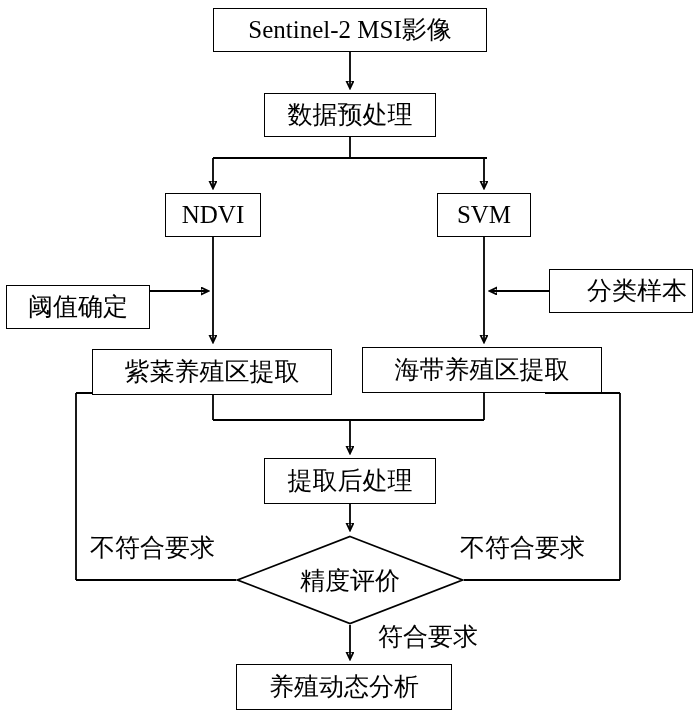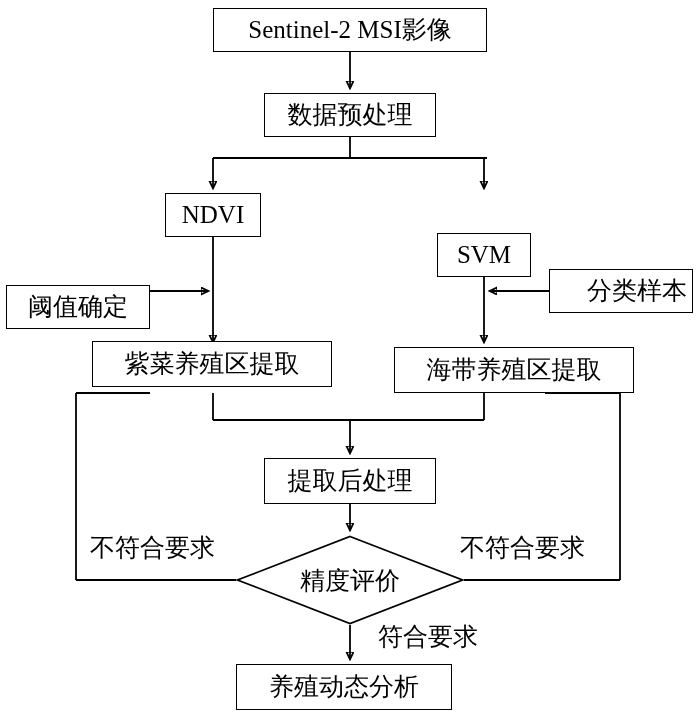--- a/index.html
+++ b/index.html
@@ -121,37 +121,37 @@
   </div>
 
   <div class="node" style="left:264px; top:93px; width:172px; height:44px; font-size:25px;">
     <span class="node-text">数据预处理</span>
   </div>
 
   <div class="node" style="left:165px; top:193px; width:96px; height:44px; font-size:25px;">
     <span class="node-text">NDVI</span>
   </div>
 
-  <div class="node" style="left:437px; top:193px; width:94px; height:44px; font-size:25px;margin-top:40px;">
+  <div class="node" style="left:437px; top:193px; width:94px; height:44px; font-size:25px;">
     <span class="node-text">SVM</span>
   </div>
 
   <div class="node" style="left:6px; top:269px; width:144px; height:44px; font-size:25px;margin-top:16px;">
     <span class="node-text">阈值确定</span>
   </div>
 
   <div class="node" style="left:549px; top:269px; width:144px; height:44px; font-size:25px;padding-left:32px;">
     <span class="node-text">分类样本</span>
   </div>
 
-  <div class="node" style="left:92px; top:341px; width:240px; height:46px; font-size:25px;">
+  <div class="node" style="left:92px; top:349px; width:240px; height:46px; font-size:25px;">
     <span class="node-text">紫菜养殖区提取</span>
   </div>
 
-  <div class="node" style="left:362px; top:347px; width:240px; height:46px; font-size:25px;margin-left:32px;">
+  <div class="node" style="left:362px; top:347px; width:240px; height:46px; font-size:25px;">
     <span class="node-text">海带养殖区提取</span>
   </div>
 
   <div class="node" style="left:264px; top:458px; width:172px; height:46px; font-size:25px;">
     <span class="node-text">提取后处理</span>
   </div>
 
   <div class="diamond-wrap" style="left:236px; top:535px; width:228px; height:90px;">
     <svg width="228" height="90" viewBox="0 0 228 90">
       <polygon points="114,1.5 226.5,45 114,88.5 1.5,45" fill="#ffffff" stroke="#000000" stroke-width="1.8"></polygon>

